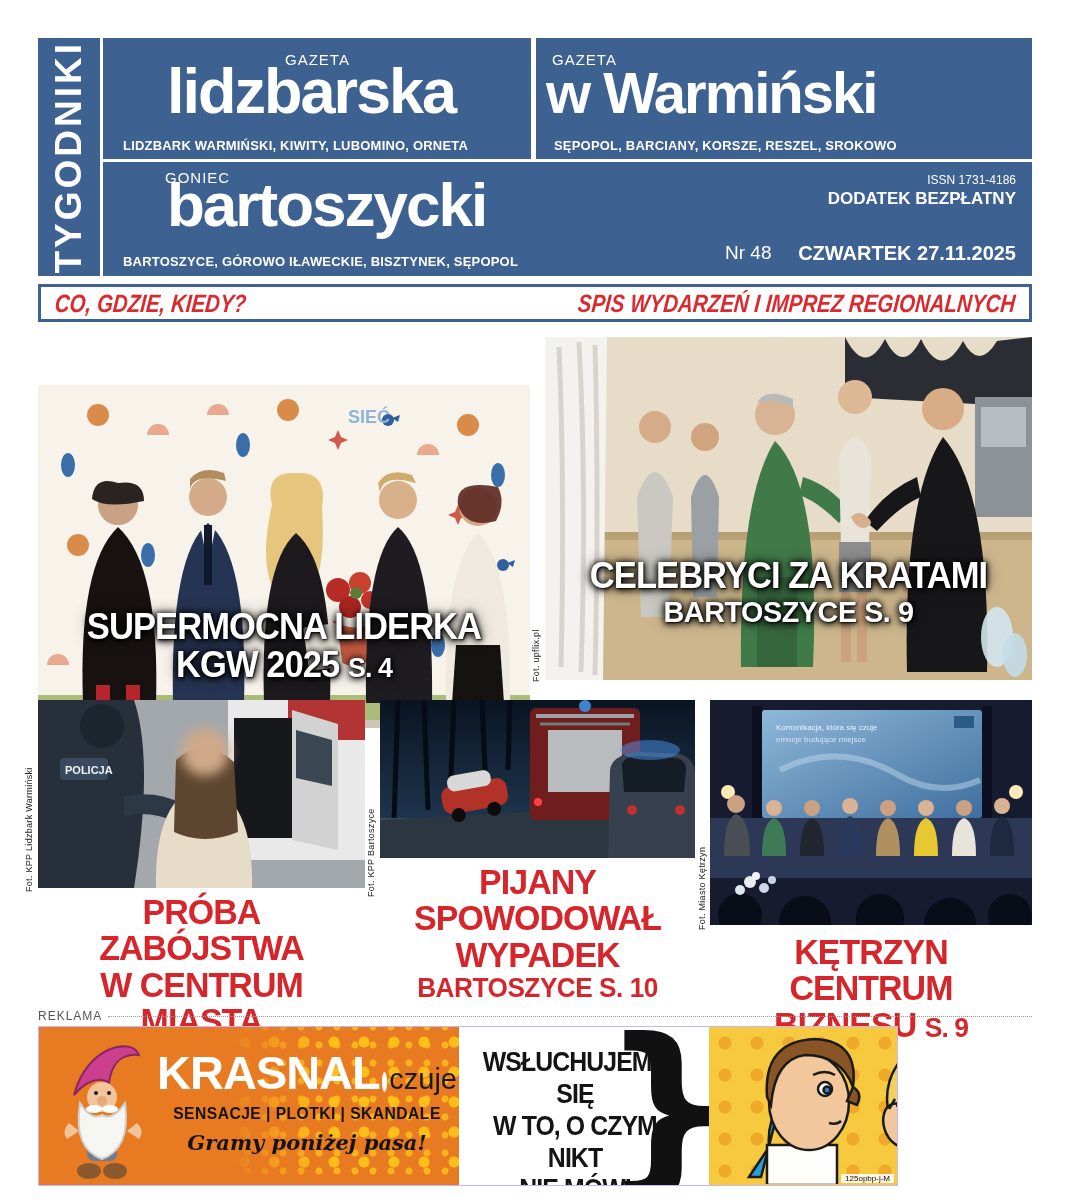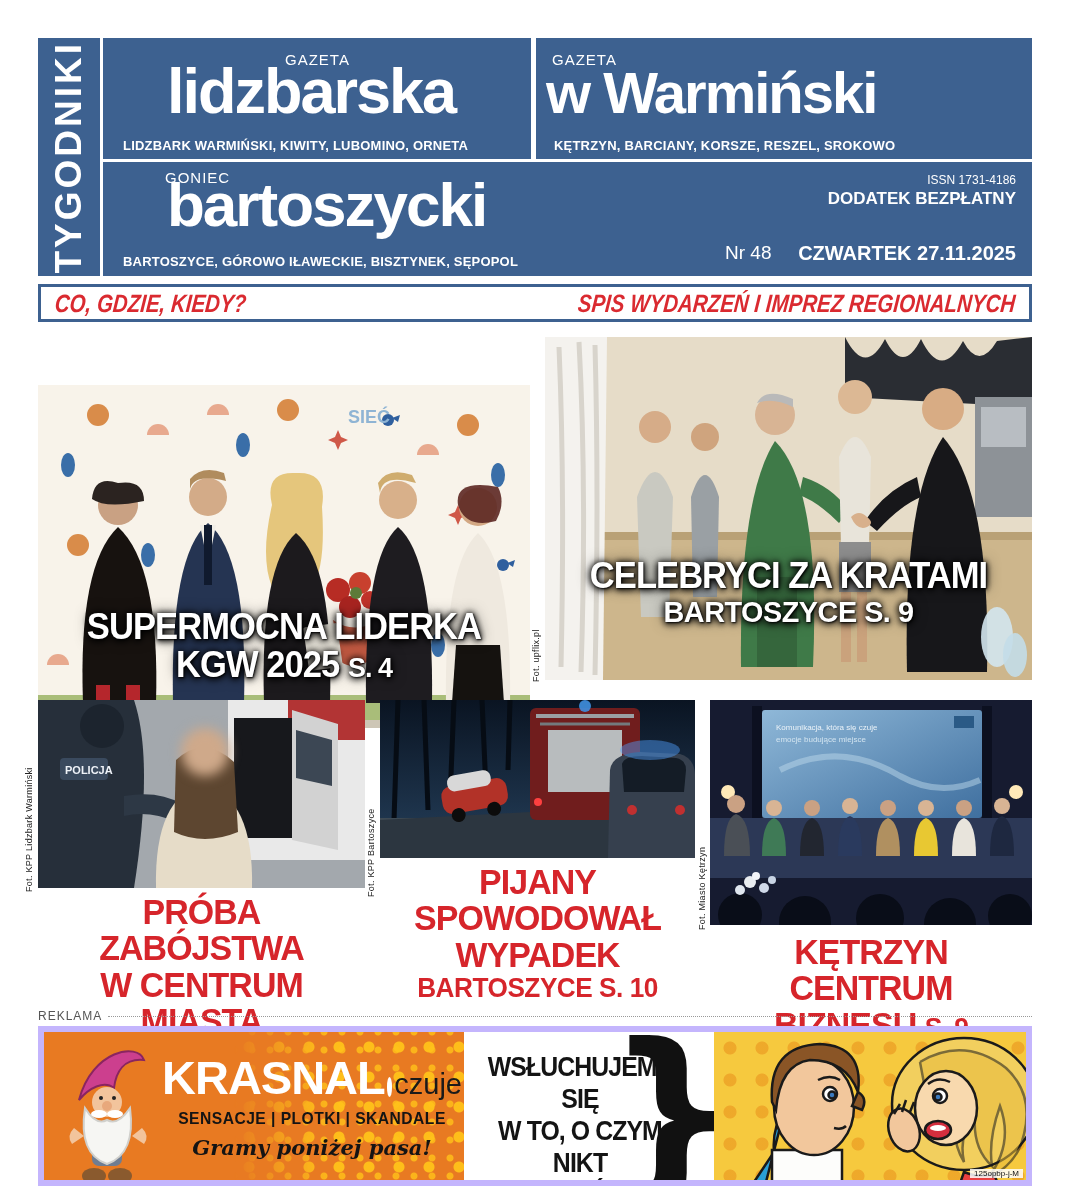--- a/index.html
+++ b/index.html
@@ -40,21 +40,21 @@
 
   
   .story-head { position:absolute; text-align:center; color:#d6252b; font-weight:bold; }
   .sh-l { font-size:35px; line-height:1.04; letter-spacing:-1px; transform:scaleX(.97); }
   .sh-sub { font-size:27px; line-height:1.15; letter-spacing:-.5px; transform:scaleX(.97); }
 
   
   .reklama-row { left:38px; top:1009px; width:994px; display:flex; align-items:center; gap:6px; }
   .reklama-row span { font-size:12px; color:#555; letter-spacing:1px; }
   .reklama-row .rule { flex:1; border-bottom:1px dotted #999; height:1px; }
-  .ad { left:38px; top:1026px; width:994px; height:160px; border:6px solid #c4b5fd; background:#8b5cf6; overflow:hidden; }
+  .ad { left:38px; top:1026px; width:860px; height:160px; border:1px solid #c4b5fd; background:#8b5cf6; overflow:hidden; }
   .ad-orange { position:absolute; left:0; top:0; width:420px; height:100%; background:#e87a22; }
   .dots-orange { position:absolute; right:0; top:0; bottom:0; width:230px;
     background-image:radial-gradient(rgba(255,194,26,.95) 5px, transparent 6px), radial-gradient(rgba(255,194,26,.8) 3px, transparent 4px);
     background-size:30px 30px, 18px 18px; background-position:0 0, 9px 9px;
     -webkit-mask-image:linear-gradient(to left,#000 60%,transparent); mask-image:linear-gradient(to left,#000 60%,transparent); }
   .kras-block { position:absolute; left:118px; top:18px; width:300px; text-align:center; }
   .kras-line { display:flex; align-items:baseline; justify-content:center; }
   .kras-brand { color:#fff; font-weight:bold; font-size:47px; letter-spacing:-1px; }
   .kras-dot { width:20px; height:20px; border-radius:50%; background:#fff; align-self:flex-end; margin:0 2px 8px 2px; }
   .kras-suffix { color:#1a1a1a; font-size:29px; font-weight:normal; }
@@ -87,21 +87,21 @@
 
   <div class="abs m-box box-lidz">
     <div class="m-kicker" style="left:182px; top:13px;">GAZETA</div>
     <div class="m-title" style="left:16px; top:24px; font-size:63px;margin-left:48px;">lidzbarska</div>
     <div class="m-sub" style="left:20px; bottom:6px;">LIDZBARK WARMIŃSKI, KIWITY, LUBOMINO, ORNETA</div>
   </div>
 
   <div class="abs m-box box-ketr">
     <div class="m-kicker" style="left:16px; top:13px;">GAZETA</div>
     <div class="m-title" style="left:10px; top:27px; font-size:58px;">w Warmiński</div>
-    <div class="m-sub" style="left:18px; bottom:6px;">KĘTRZYN, BARCIANY, KORSZE, RESZEL, SROKOWO</div>
+    <div class="m-sub" style="left:18px; bottom:6px;">SĘPOPOL, BARCIANY, KORSZE, RESZEL, SROKOWO</div>
   </div>
 
   <div class="abs m-box box-bart">
     <div class="m-kicker" style="left:62px; top:7px;">GONIEC</div>
     <div class="m-title" style="left:16px; top:14px; font-size:62px;margin-left:48px;">bartoszycki</div>
     <div class="m-sub" style="left:20px; bottom:7px;">BARTOSZYCE, GÓROWO IŁAWECKIE, BISZTYNEK, SĘPOPOL</div>
     <div class="m-right" style="top:11px; font-size:12px; font-weight:normal;">ISSN 1731-4186</div>
     <div class="m-right" style="top:27px; font-size:17px; font-weight:bold;">DODATEK BEZPŁATNY</div>
     <div style="position:absolute; left:622px; bottom:12px; font-size:19px;">Nr 48</div>
     <div class="m-right" style="bottom:11px; font-size:20px; font-weight:bold;">CZWARTEK 27.11.2025</div>

